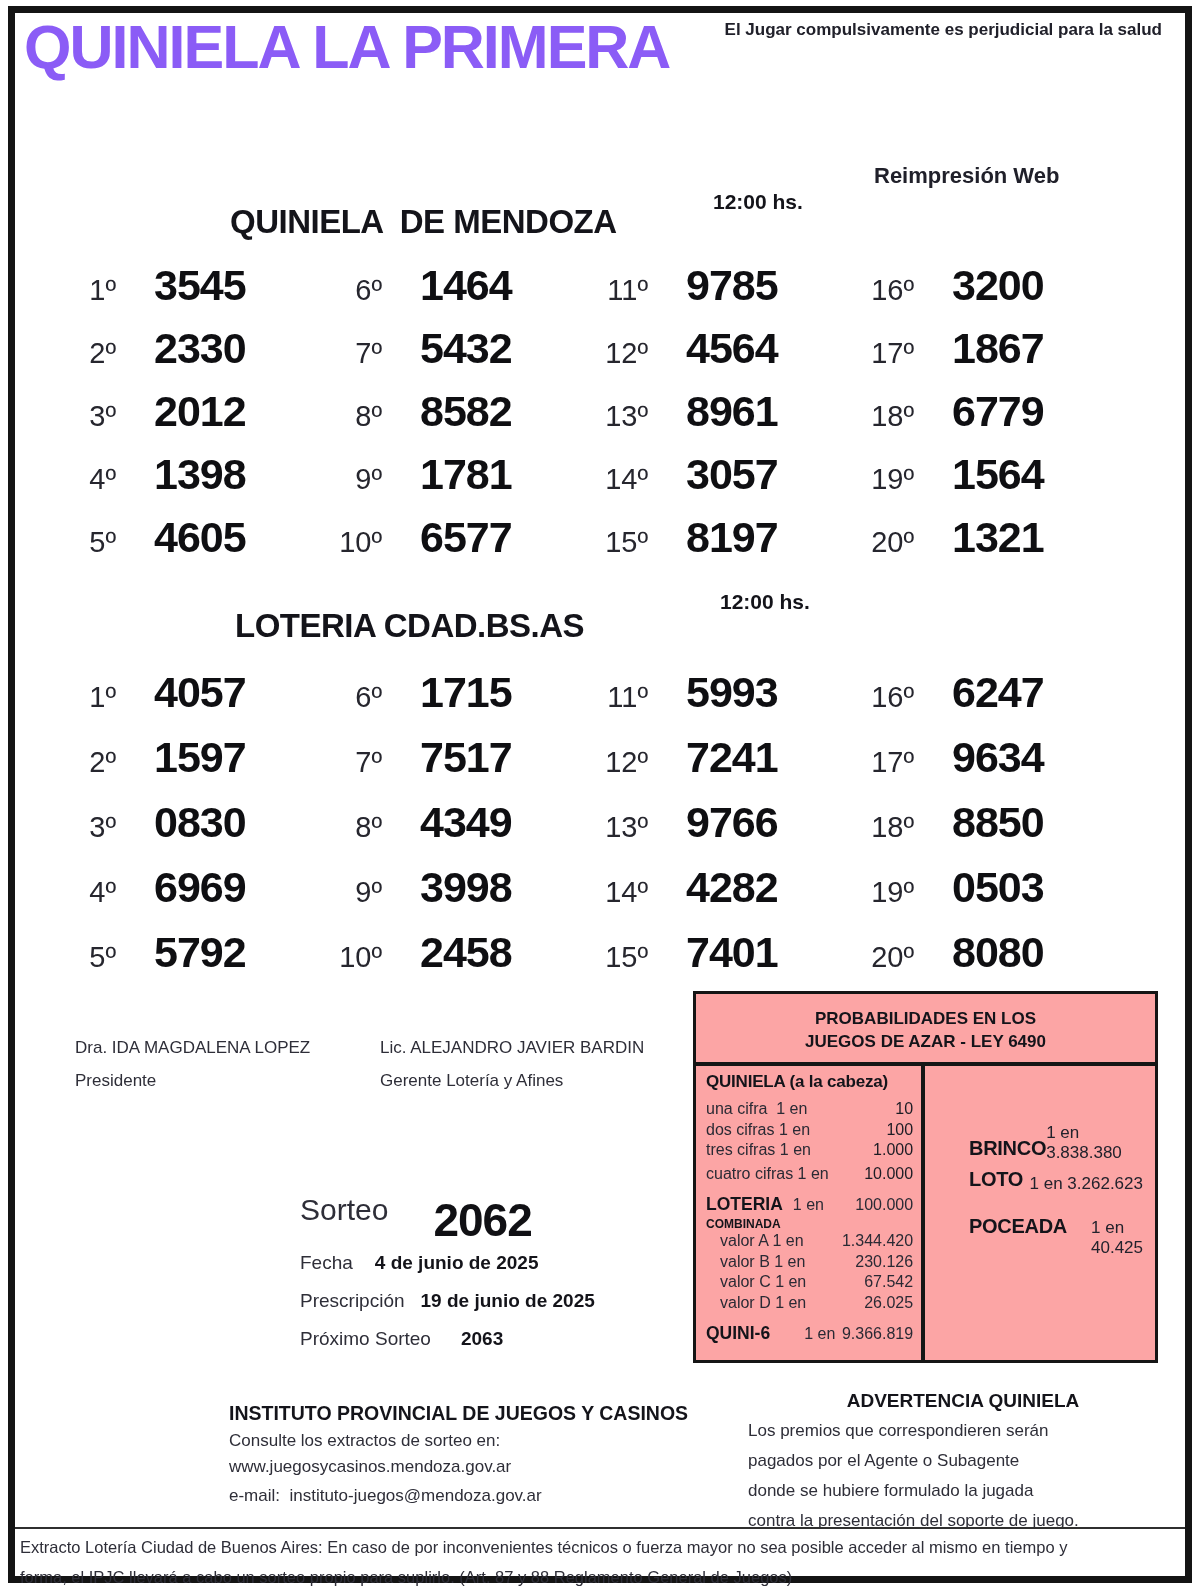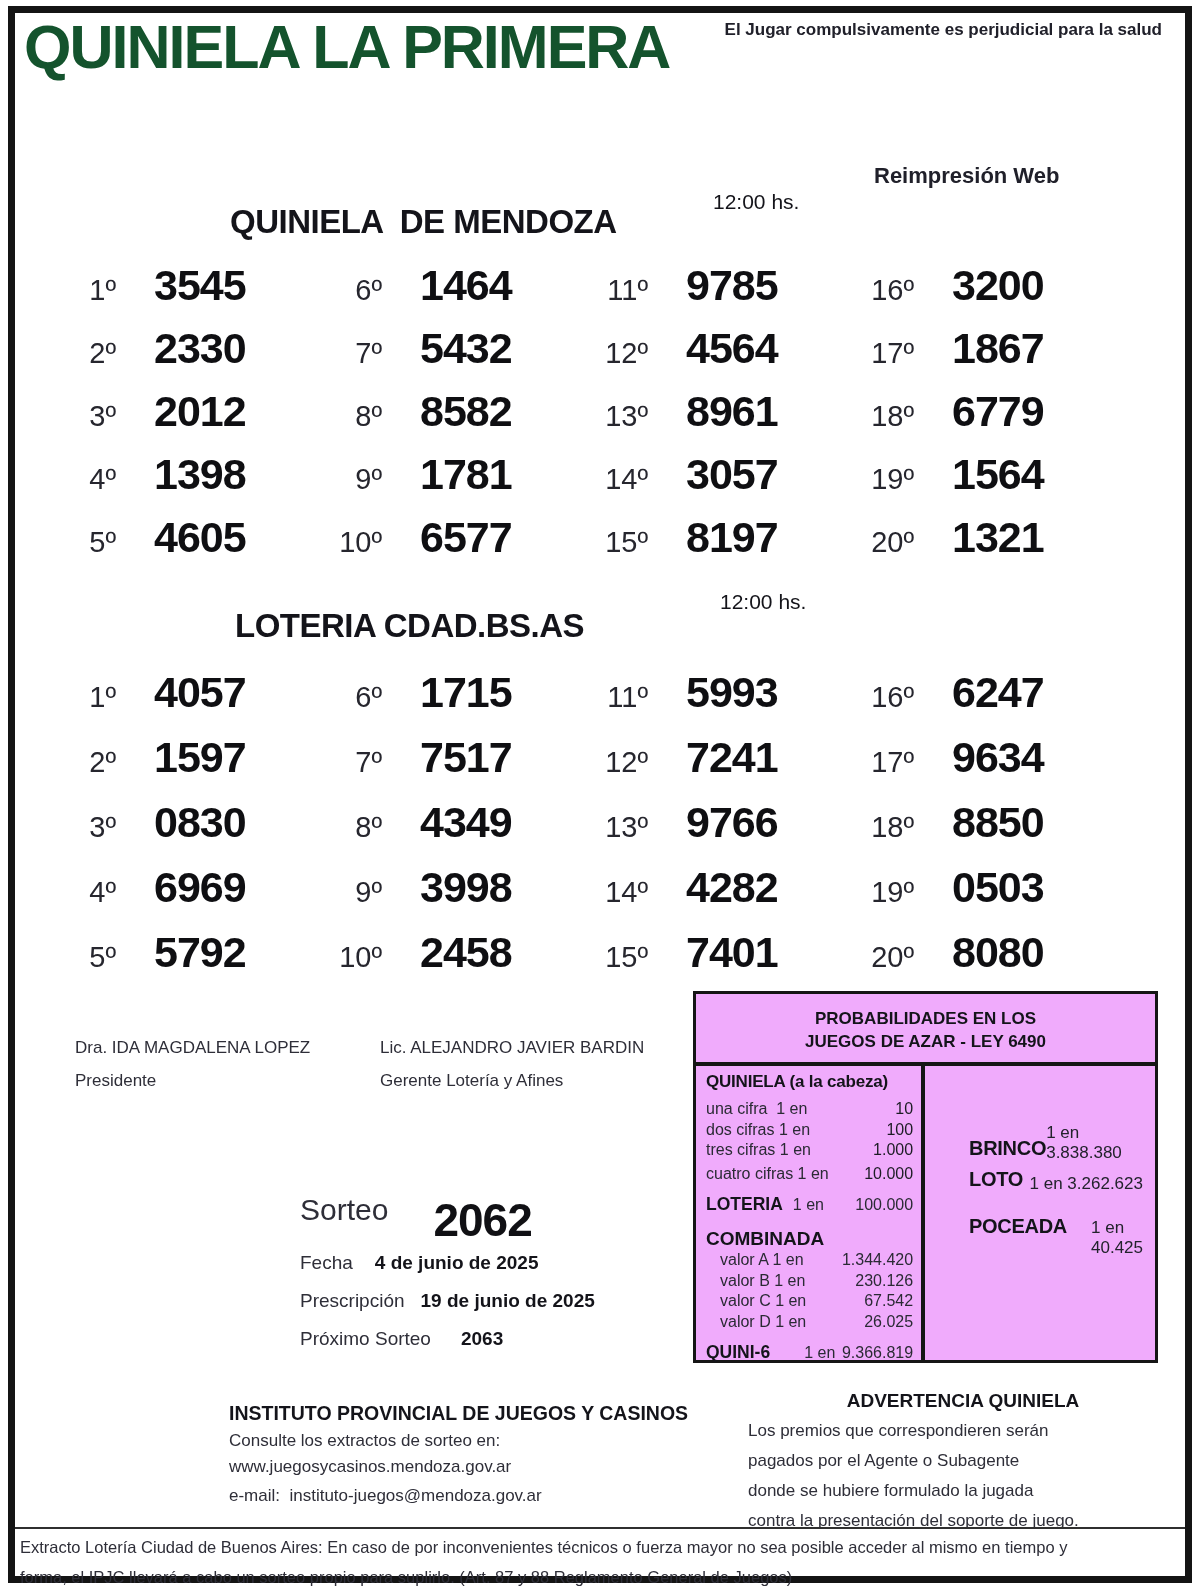--- a/index.html
+++ b/index.html
@@ -8,30 +8,30 @@
     font-family:"Liberation Sans", sans-serif; color:#1a1a1a; overflow:hidden;
   }
   .frame {
     position:absolute; left:8px; top:6px; width:1184px; height:1577px;
     border:7px solid #141414; box-sizing:border-box; pointer-events:none;
   }
   .pre { white-space:pre; }
 
   .doc-title {
     position:absolute; left:24px; top:12px; font-size:61px; font-weight:700;
-    letter-spacing:-2px; color:#14532d;
+    letter-spacing:-2px; color:#8b5cf6;
   }
   .health {
     position:absolute; right:38px; top:20px; font-size:17px; font-weight:700; color:#20202a;
   }
 
   .sec-title { position:absolute; font-size:33px; font-weight:700; color:#14141a; letter-spacing:-0.5px;margin-top:19px; }
   #mendoza-title { left:230px; top:184px; }
   #bsas-title   { left:235px; top:588px; }
-  .sec-time { position:absolute; font-size:21px; font-weight:400; color:#14141a; }
+  .sec-time { position:absolute; font-size:21px; font-weight:700; color:#14141a; }
   #mendoza-time { left:713px; top:190px; }
   #bsas-time    { left:720px; top:590px; }
   .reprint { position:absolute; left:874px; top:163px; font-size:22px; font-weight:700; color:#20202a; }
 
   .results-grid {
     position:absolute; left:70px; width:1064px; display:grid;
     grid-template-columns:repeat(4,1fr); grid-template-rows:repeat(5,1fr); grid-auto-flow:column;
   }
   #mendoza-grid { top:256px; height:292px; }
   #bsas-grid    { top:662px; height:302px; }
@@ -50,39 +50,39 @@
   .meta b { color:#14141a; }
   #sorteo-row { top:1193px; }
   #sorteo-row .sorteo-label { font-size:30px; color:#2e2e38; vertical-align:top; }
   #sorteo-row .sorteo-num { font-size:46px; font-weight:700; color:#101014; letter-spacing:-1px; margin-left:45px; }
   #fecha        { top:1252px; } #fecha b        { margin-left:22px; }
   #prescripcion { top:1290px; } #prescripcion b { margin-left:16px; }
   #proximo      { top:1328px; } #proximo b      { margin-left:30px; }
 
   #prob-box {
     position:absolute; left:693px; top:991px; width:465px; height:372px;
-    border:3px solid #151515; box-sizing:border-box; display:flex; flex-direction:column; background:#f0abfc;
+    border:3px solid #151515; box-sizing:border-box; display:flex; flex-direction:column; background:#fca5a5;
   }
   .prob-header {
     text-align:center; font-weight:700; font-size:17px; line-height:23px;
     padding:13px 4px 9px; border-bottom:4px solid #151515; color:#14141a;
   }
   .prob-body { flex:1; display:flex; min-height:0; }
   .prob-left { width:232px; border-right:4px solid #151515; padding:6px 8px 4px 10px; box-sizing:border-box; }
   .prob-right { flex:1; padding:54px 12px 20px 16px; box-sizing:border-box;margin-left:28px; }
 
   .qheader { font-weight:700; font-size:17px; color:#14141a; margin-bottom:7px; letter-spacing:-0.2px; }
   .prow { display:flex; justify-content:space-between; font-size:16px; line-height:20.5px; color:#2a2a34; }
   .prow.last { margin-top:3px; }
   .prow .v { color:#1c1c24; }
   .loteria-row { display:flex; align-items:baseline; font-size:16px; margin-top:10px; color:#2a2a34; }
   .loteria-row .g { font-weight:700; font-size:17.5px; color:#14141a; }
   .loteria-row .pfx { margin-left:10px; }
   .loteria-row .v { margin-left:auto; }
-  .comb-header { font-weight:700; font-size:19px; margin-top:13px; color:#14141a; }
+  .comb-header { font-weight:700; font-size:12px; margin-top:2px; color:#14141a; }
   .vrow { display:flex; justify-content:space-between; font-size:16px; line-height:20.5px; color:#2a2a34; padding-left:14px; }
   .vrow.first { }
   .quini-row { display:flex; align-items:baseline; margin-top:10px; font-size:16px; color:#2a2a34; }
   .quini-row .g { font-weight:700; font-size:17.5px; color:#14141a; }
   .quini-row .pfx { margin-left:34px; }
   .quini-row .v { margin-left:auto; }
 
   .game { margin-bottom:8px; }
   .gname { font-weight:700; font-size:20px; color:#14141a; letter-spacing:-0.3px; }
   .game-inline { display:flex; align-items:flex-end; }

